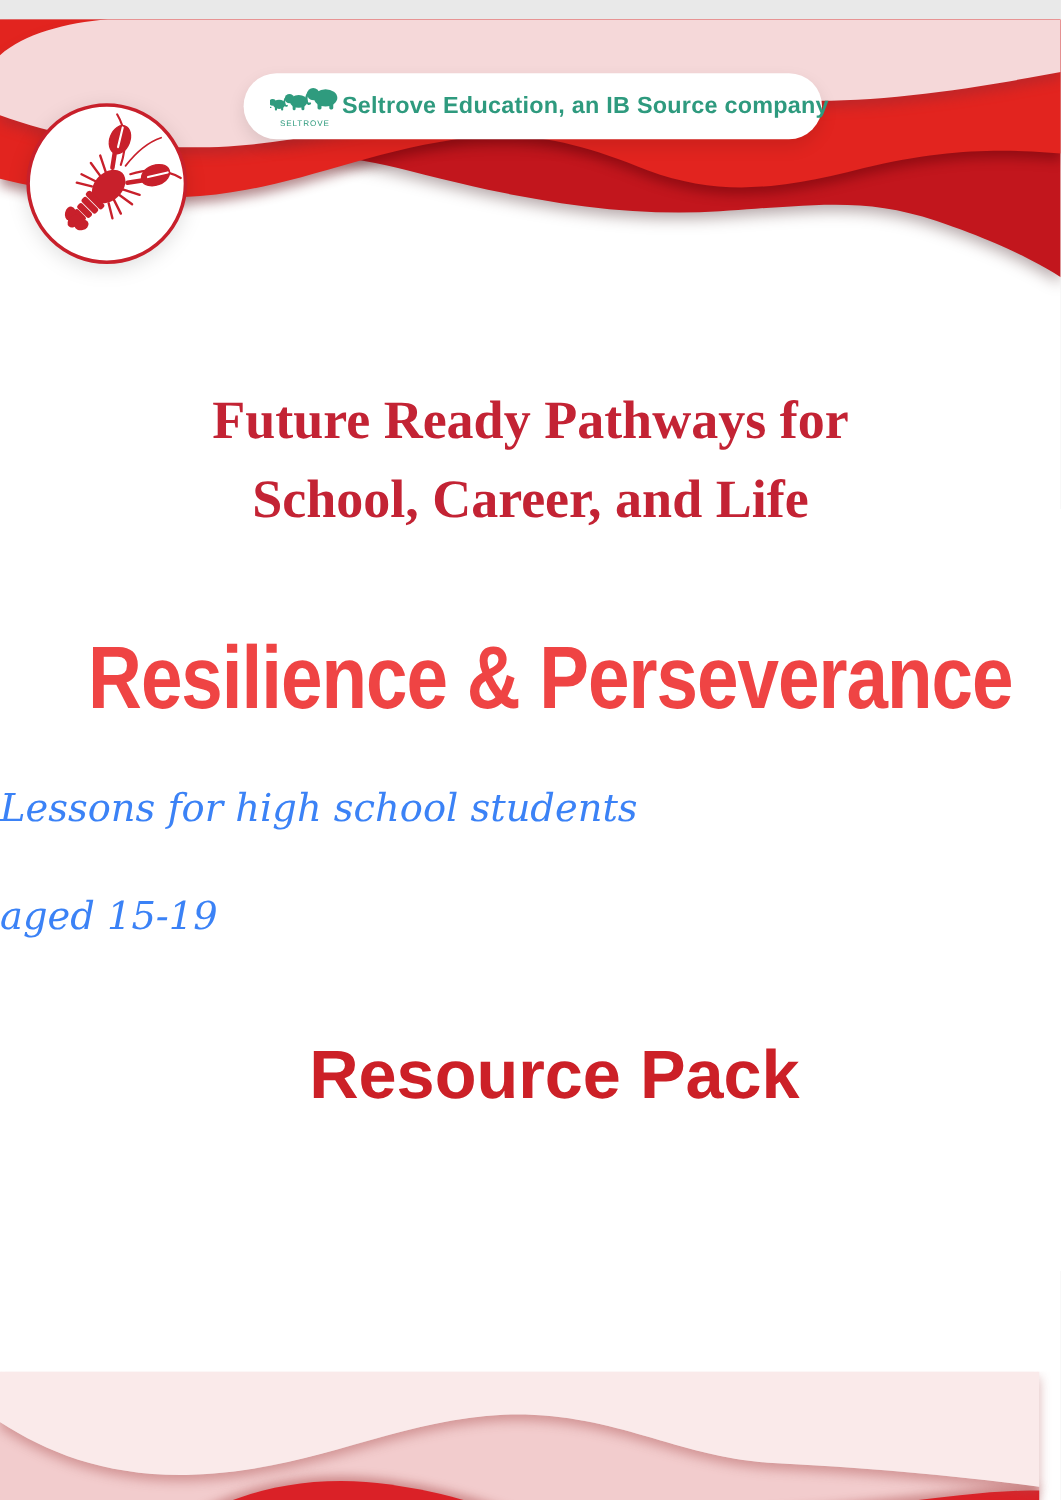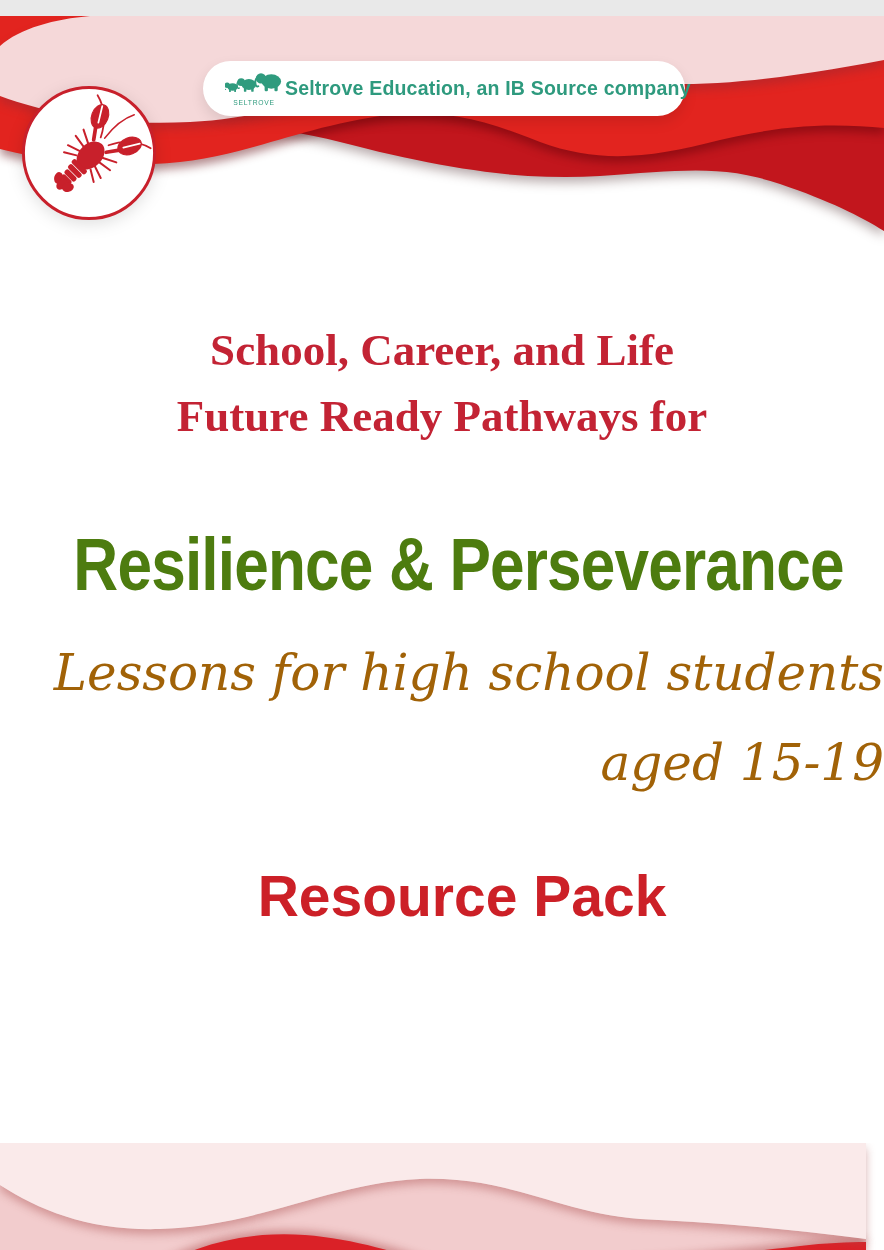--- a/index.html
+++ b/index.html
@@ -44,31 +44,31 @@
     filter:drop-shadow(0 4px 8px rgba(0,0,0,.12));
   }
   .emblem svg{display:block;width:138px;height:138px;}
   
   .series-title{
     position:absolute;top:301px;left:0;width:100%;text-align:center;
     font-family:"Liberation Serif", serif;font-weight:700;
     font-size:45px;line-height:66px;color:#c32334;
   }
   .main-title{
-    position:absolute;top:512px;left:0;width:100%;text-align:center;color:#4d7c0f;
+    position:absolute;top:512px;left:0;width:100%;text-align:center;color:#ef4444;
   }
   .main-title .squeeze{
     display:inline-block;transform:scaleX(.84);transform-origin:center;
     font-family:"Liberation Sans", sans-serif;font-weight:800;
     font-size:74px;line-height:1;letter-spacing:-1px;white-space:nowrap;
   }
   .script-sub{
-    position:absolute;top:612px;left:0;width:100%;text-align:right;
+    position:absolute;top:612px;left:0;width:100%;text-align:left;
     font-family:"DejaVu Serif", serif;font-style:italic;
-    font-size:50px;line-height:90px;color:#a16207;
+    font-size:32px;line-height:90px;color:#3b82f6;
   }
   .pack-title{
     position:absolute;top:849px;left:0;width:100%;text-align:center;
     font-family:"Liberation Sans", sans-serif;font-weight:700;
     font-size:57px;line-height:1.1;color:#cc2027;padding-left:20px;
   }
 </style>
 </head>
 <body>
 
@@ -152,22 +152,22 @@
         <rect x="-5.5" y="26.6" width="11" height="4.6" rx="2" stroke="none"></rect>
 
         <ellipse cx="-6" cy="33" rx="4" ry="5.4" transform="rotate(-32 -6 33)" stroke="none"></ellipse>
         <ellipse cx="0" cy="35" rx="4" ry="5.6" stroke="none"></ellipse>
         <ellipse cx="6" cy="33" rx="4" ry="5.4" transform="rotate(32 6 33)" stroke="none"></ellipse>
       </g>
     </svg>
   </div>
 
   <div class="series-title">
+    <div>Future Ready Pathways for</div>
     <div>School, Career, and Life</div>
-    <div>Future Ready Pathways for</div>
   </div>
 
   <div class="main-title">
     <span class="squeeze">Resilience &amp; Perseverance</span>
   </div>
 
   <div class="script-sub">
     <div>Lessons for high school students</div>
     <div>aged 15-19</div>
   </div>

